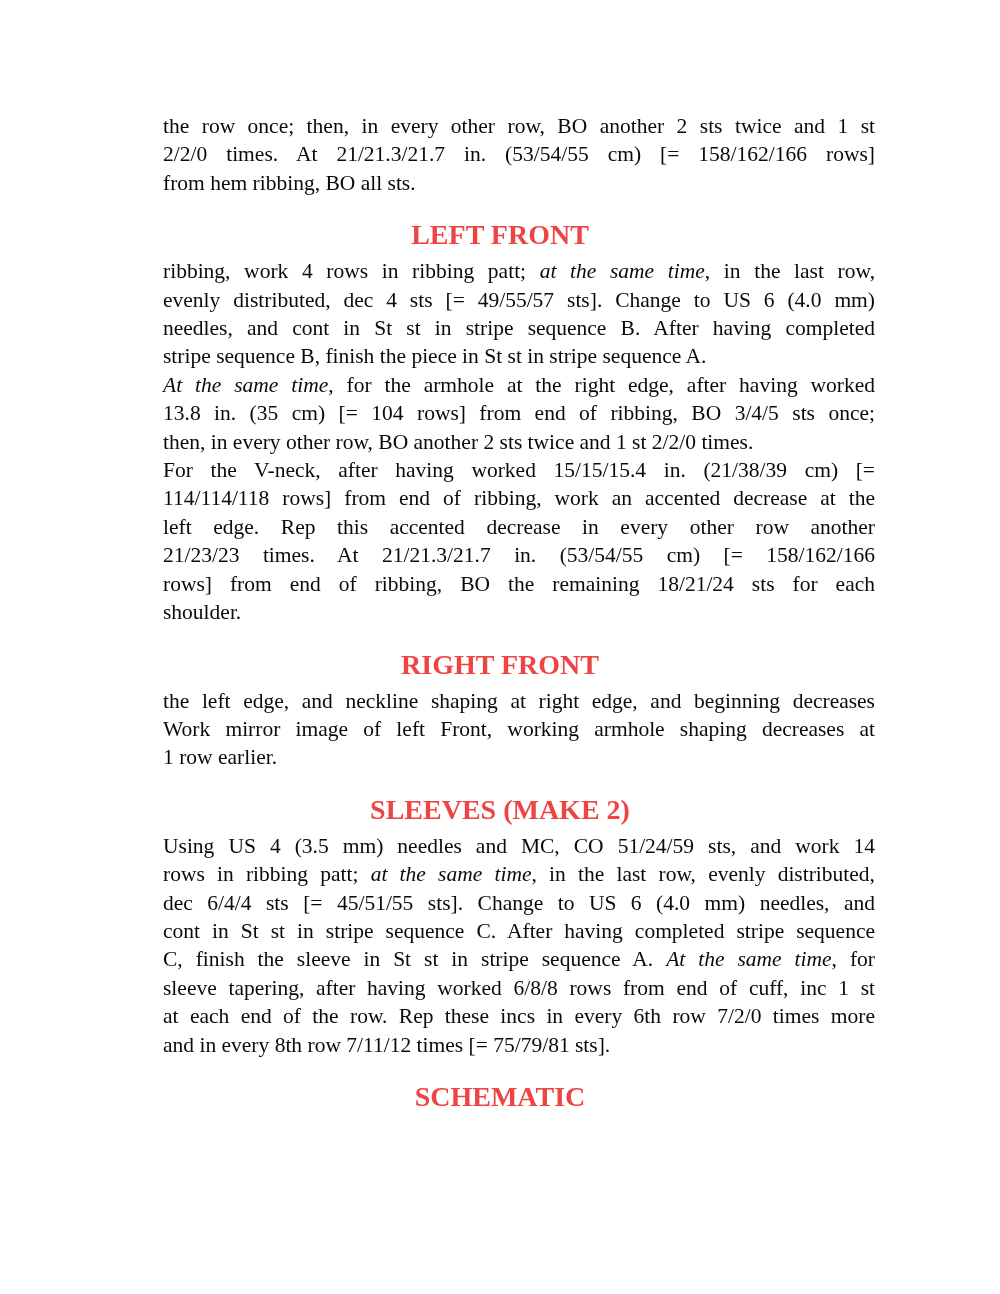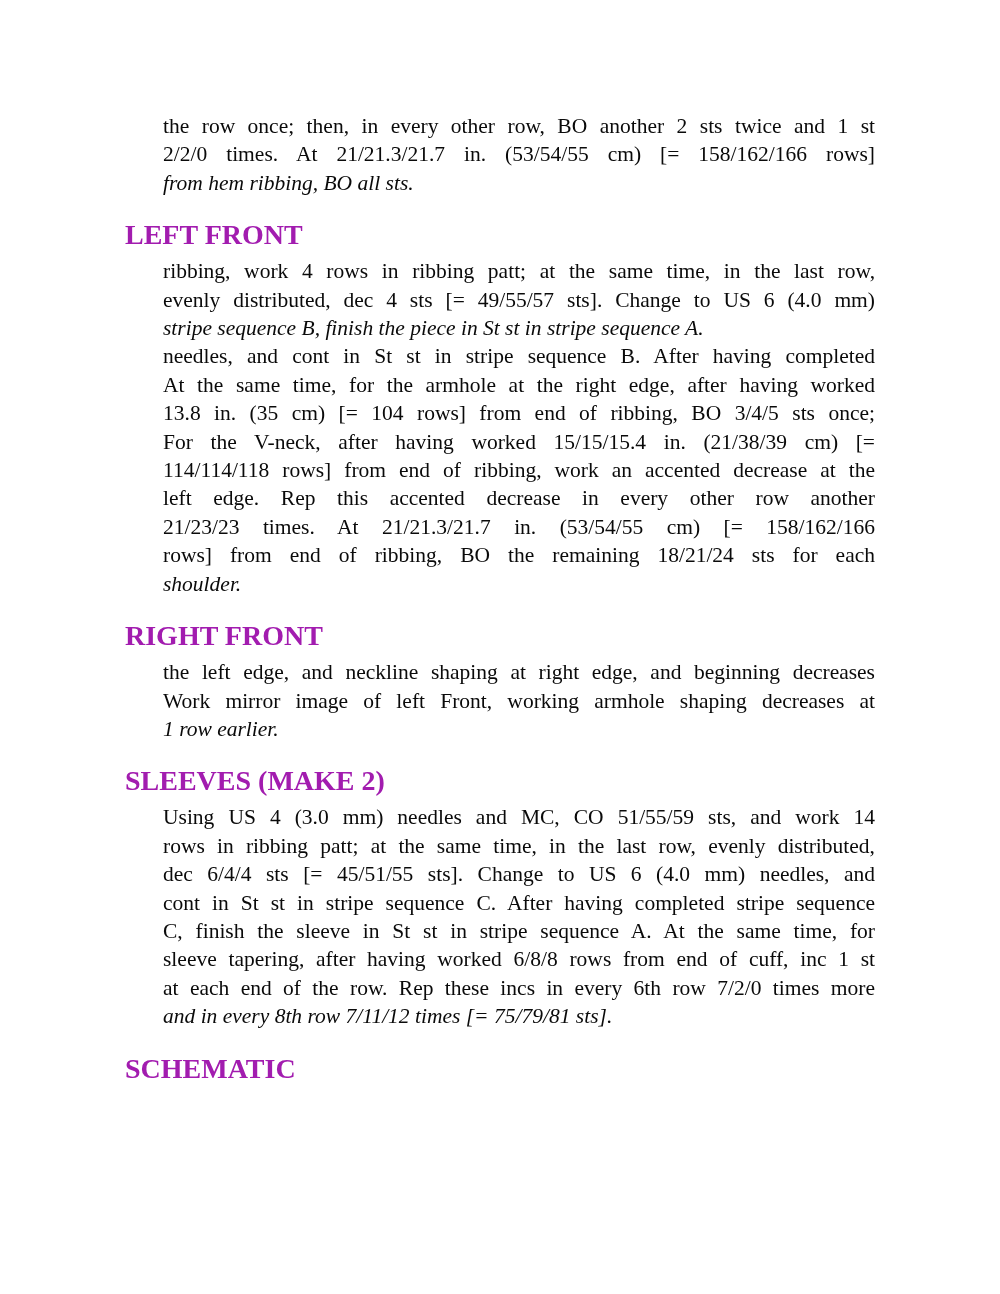--- a/index.html
+++ b/index.html
@@ -29,64 +29,66 @@
   section {
     margin: 0;
     padding: 0;
   }
   h2.section-heading {
     font-size: 28px;
     line-height: 32px;
     font-weight: bold;
     margin: 22px 0 6px 0;
     padding: 0;
-    color: #a21caf;
+    color: #ef4444;
+    text-align: center;
   }
   .body-par {
     margin: 0;
     padding: 0 0 0 38px;
     font-size: 21.5px;
     line-height: 28.4px;
     color: #0a0a0a;
   }
   .line {
     text-align: justify;
     text-align-last: justify;
     text-justify: inter-word;
   }
   .line.last {
     text-align-last: left;
-    font-style: italic;
   }
   .it {
+    font-style: italic;
   }
 </style>
 </head>
 <body>
 
 <div class="page">
   <main class="content">
       <section>
         <div class="body-par">
           <div class="line"><span>the row once; then, in every other row, BO another 2 sts twice and 1 st</span></div>
           <div class="line"><span>2/2/0 times. At 21/21.3/21.7 in. (53/54/55 cm) [= 158/162/166 rows]</span></div>
           <div class="line last"><span>from hem ribbing, BO all sts.</span></div>
         </div>
       </section>
       <section>
         <h2 class="section-heading">LEFT FRONT</h2>
         <div class="body-par">
           <div class="line"><span>ribbing, work 4 rows in ribbing patt; </span><span class="it">at the same time</span><span>, in the last row,</span></div>
           <div class="line"><span>evenly distributed, dec 4 sts [= 49/55/57 sts]. Change to US 6 (4.0 mm)</span></div>
+          <div class="line"><span>needles, and cont in St st in stripe sequence B. After having completed</span></div>
           <div class="line last"><span>stripe sequence B, finish the piece in St st in stripe sequence A.</span></div>
-          <div class="line"><span>needles, and cont in St st in stripe sequence B. After having completed</span></div>
         </div>
         <div class="body-par">
           <div class="line"><span class="it">At the same time</span><span>, for the armhole at the right edge, after having worked</span></div>
           <div class="line"><span>13.8 in. (35 cm) [= 104 rows] from end of ribbing, BO 3/4/5 sts once;</span></div>
+          <div class="line last"><span>then, in every other row, BO another 2 sts twice and 1 st 2/2/0 times.</span></div>
         </div>
         <div class="body-par">
           <div class="line"><span>For the V-neck, after having worked 15/15/15.4 in. (21/38/39 cm) [=</span></div>
           <div class="line"><span>114/114/118 rows] from end of ribbing, work an accented decrease at the</span></div>
           <div class="line"><span>left edge. Rep this accented decrease in every other row another</span></div>
           <div class="line"><span>21/23/23 times. At 21/21.3/21.7 in. (53/54/55 cm) [= 158/162/166</span></div>
           <div class="line"><span>rows] from end of ribbing, BO the remaining 18/21/24 sts for each</span></div>
           <div class="line last"><span>shoulder.</span></div>
         </div>
       </section>
@@ -94,21 +96,21 @@
         <h2 class="section-heading">RIGHT FRONT</h2>
         <div class="body-par">
           <div class="line"><span>the left edge, and neckline shaping at right edge, and beginning decreases</span></div>
           <div class="line"><span>Work mirror image of left Front, working armhole shaping decreases at</span></div>
           <div class="line last"><span>1 row earlier.</span></div>
         </div>
       </section>
       <section>
         <h2 class="section-heading">SLEEVES (MAKE 2)</h2>
         <div class="body-par">
-          <div class="line"><span>Using US 4 (3.0 mm) needles and MC, CO 51/55/59 sts, and work 14</span></div>
+          <div class="line"><span>Using US 4 (3.5 mm) needles and MC, CO 51/24/59 sts, and work 14</span></div>
           <div class="line"><span>rows in ribbing patt; </span><span class="it">at the same time</span><span>, in the last row, evenly distributed,</span></div>
           <div class="line"><span>dec 6/4/4 sts [= 45/51/55 sts]. Change to US 6 (4.0 mm) needles, and</span></div>
           <div class="line"><span>cont in St st in stripe sequence C. After having completed stripe sequence</span></div>
           <div class="line"><span>C, finish the sleeve in St st in stripe sequence A. </span><span class="it">At the same time</span><span>, for</span></div>
           <div class="line"><span>sleeve tapering, after having worked 6/8/8 rows from end of cuff, inc 1 st</span></div>
           <div class="line"><span>at each end of the row. Rep these incs in every 6th row 7/2/0 times more</span></div>
           <div class="line last"><span>and in every 8th row 7/11/12 times [= 75/79/81 sts].</span></div>
         </div>
       </section>
       <section>

